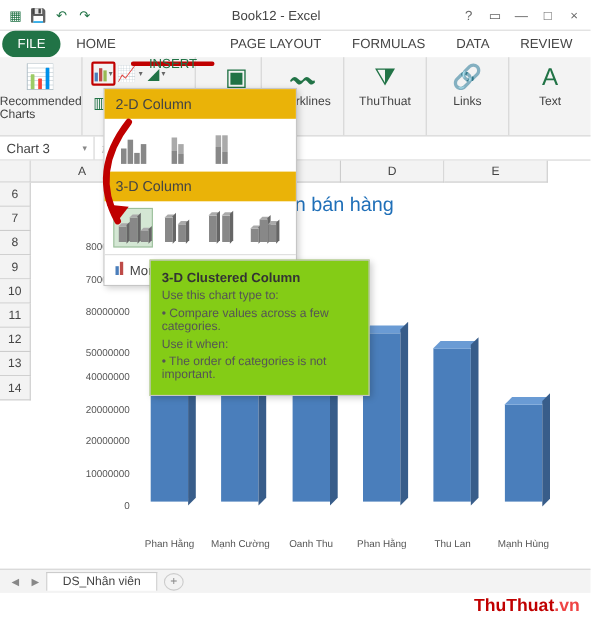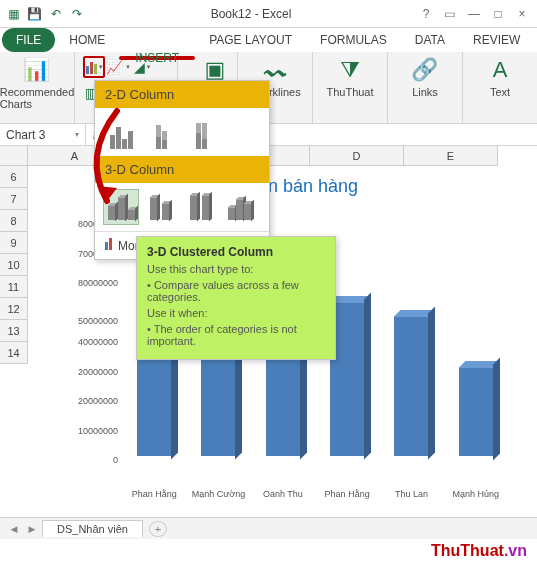--- a/index.html
+++ b/index.html
@@ -58,35 +58,35 @@
   .xlabels div { font-size: 9px; color: #555; text-align: center; width: 56px; line-height: 1.1; }
 
   .dropdown { position: absolute; left: 94px; top: 80px; width: 176px; background: #fff; border: 1px solid #c6c6c6; box-shadow: 2px 2px 6px rgba(0,0,0,0.2); z-index: 10; }
   .dd-head { padding: 6px 10px; font-size: 13px; color: #444; background: #eab308; }
   .dd-row { display: flex; gap: 4px; padding: 6px 8px; }
   .dd-item { width: 36px; height: 36px; border: 1px solid transparent; display: flex; align-items: flex-end; justify-content: center; gap: 1px; }
   .dd-item.hover { background: #d4e7d4; border-color: #9bbf9b; }
   .dd-item span { width: 5px; background: #888; }
   .dd-more { padding: 6px 10px; border-top: 1px solid #ddd; font-size: 12px; }
 
-  .tooltip { position: absolute; left: 136px; top: 236px; width: 200px; background: #bef264; border: 1px solid #c6c6c6; box-shadow: 2px 2px 6px rgba(0,0,0,0.2); padding: 8px 10px; z-index: 11; font-size: 11px; color: #555; }
+  .tooltip { position: absolute; left: 136px; top: 236px; width: 200px; background: #84cc16; border: 1px solid #c6c6c6; box-shadow: 2px 2px 6px rgba(0,0,0,0.2); padding: 8px 10px; z-index: 11; font-size: 11px; color: #555; }
   .tooltip .tt-title { font-weight: bold; font-size: 12px; color: #333; margin-bottom: 4px; }
   .tooltip p { margin-bottom: 4px; }
 
   .arrow { position: absolute; left: 62px; top: 106px; z-index: 12; }
   .arrow svg path { stroke: #c00000; stroke-width: 6; fill: none; stroke-linecap: round; }
   .arrow svg polygon { fill: #c00000; }
 
   .sheetbar { position: absolute; bottom: 24px; left: 0; right: 0; height: 22px; background: #f3f3f3; border-top: 1px solid #d4d4d4; display: flex; align-items: center; padding-left: 6px; gap: 2px; }
   .sheetbar .nav { width: 16px; text-align: center; color: #888; font-size: 9px; }
   .sheet-tab { padding: 2px 14px; background: #fff; border: 1px solid #ccc; border-bottom: none; font-size: 11px; }
   .sheet-add { width: 18px; height: 16px; border: 1px solid #ccc; border-radius: 50%; text-align: center; font-size: 11px; line-height: 14px; color: #888; margin-left: 4px; }
 
   .watermark { position: absolute; bottom: 0; left: 0; right: 0; height: 24px; display: flex; align-items: center; justify-content: flex-end; padding-right: 10px; font-weight: bold; font-size: 16px; }
-  .watermark .a { color: #c00000; } .watermark .b { color: #111; } .watermark .c { color: #a21caf; text-align: center; }
+  .watermark .a { color: #c00000; } .watermark .b { color: #111; } .watermark .c { color: #ef4444; text-align: center; }
 
   .mini3d { position: relative; width: 36px; height: 36px; }
   .mini3d .mb { position: absolute; bottom: 4px; width: 7px; background: #888; }
   .mini3d .mb::before { content:""; position:absolute; top:-3px; left:1px; width:7px; height:3px; background:#aaa; transform:skewX(-45deg);}
   .mini3d .mb::after { content:""; position:absolute; right:-3px; top:-3px; bottom:0; width:3px; background:#666; transform:skewY(-45deg);}
 </style>
 </head>
 <body>
 
 <div class="titlebar">

